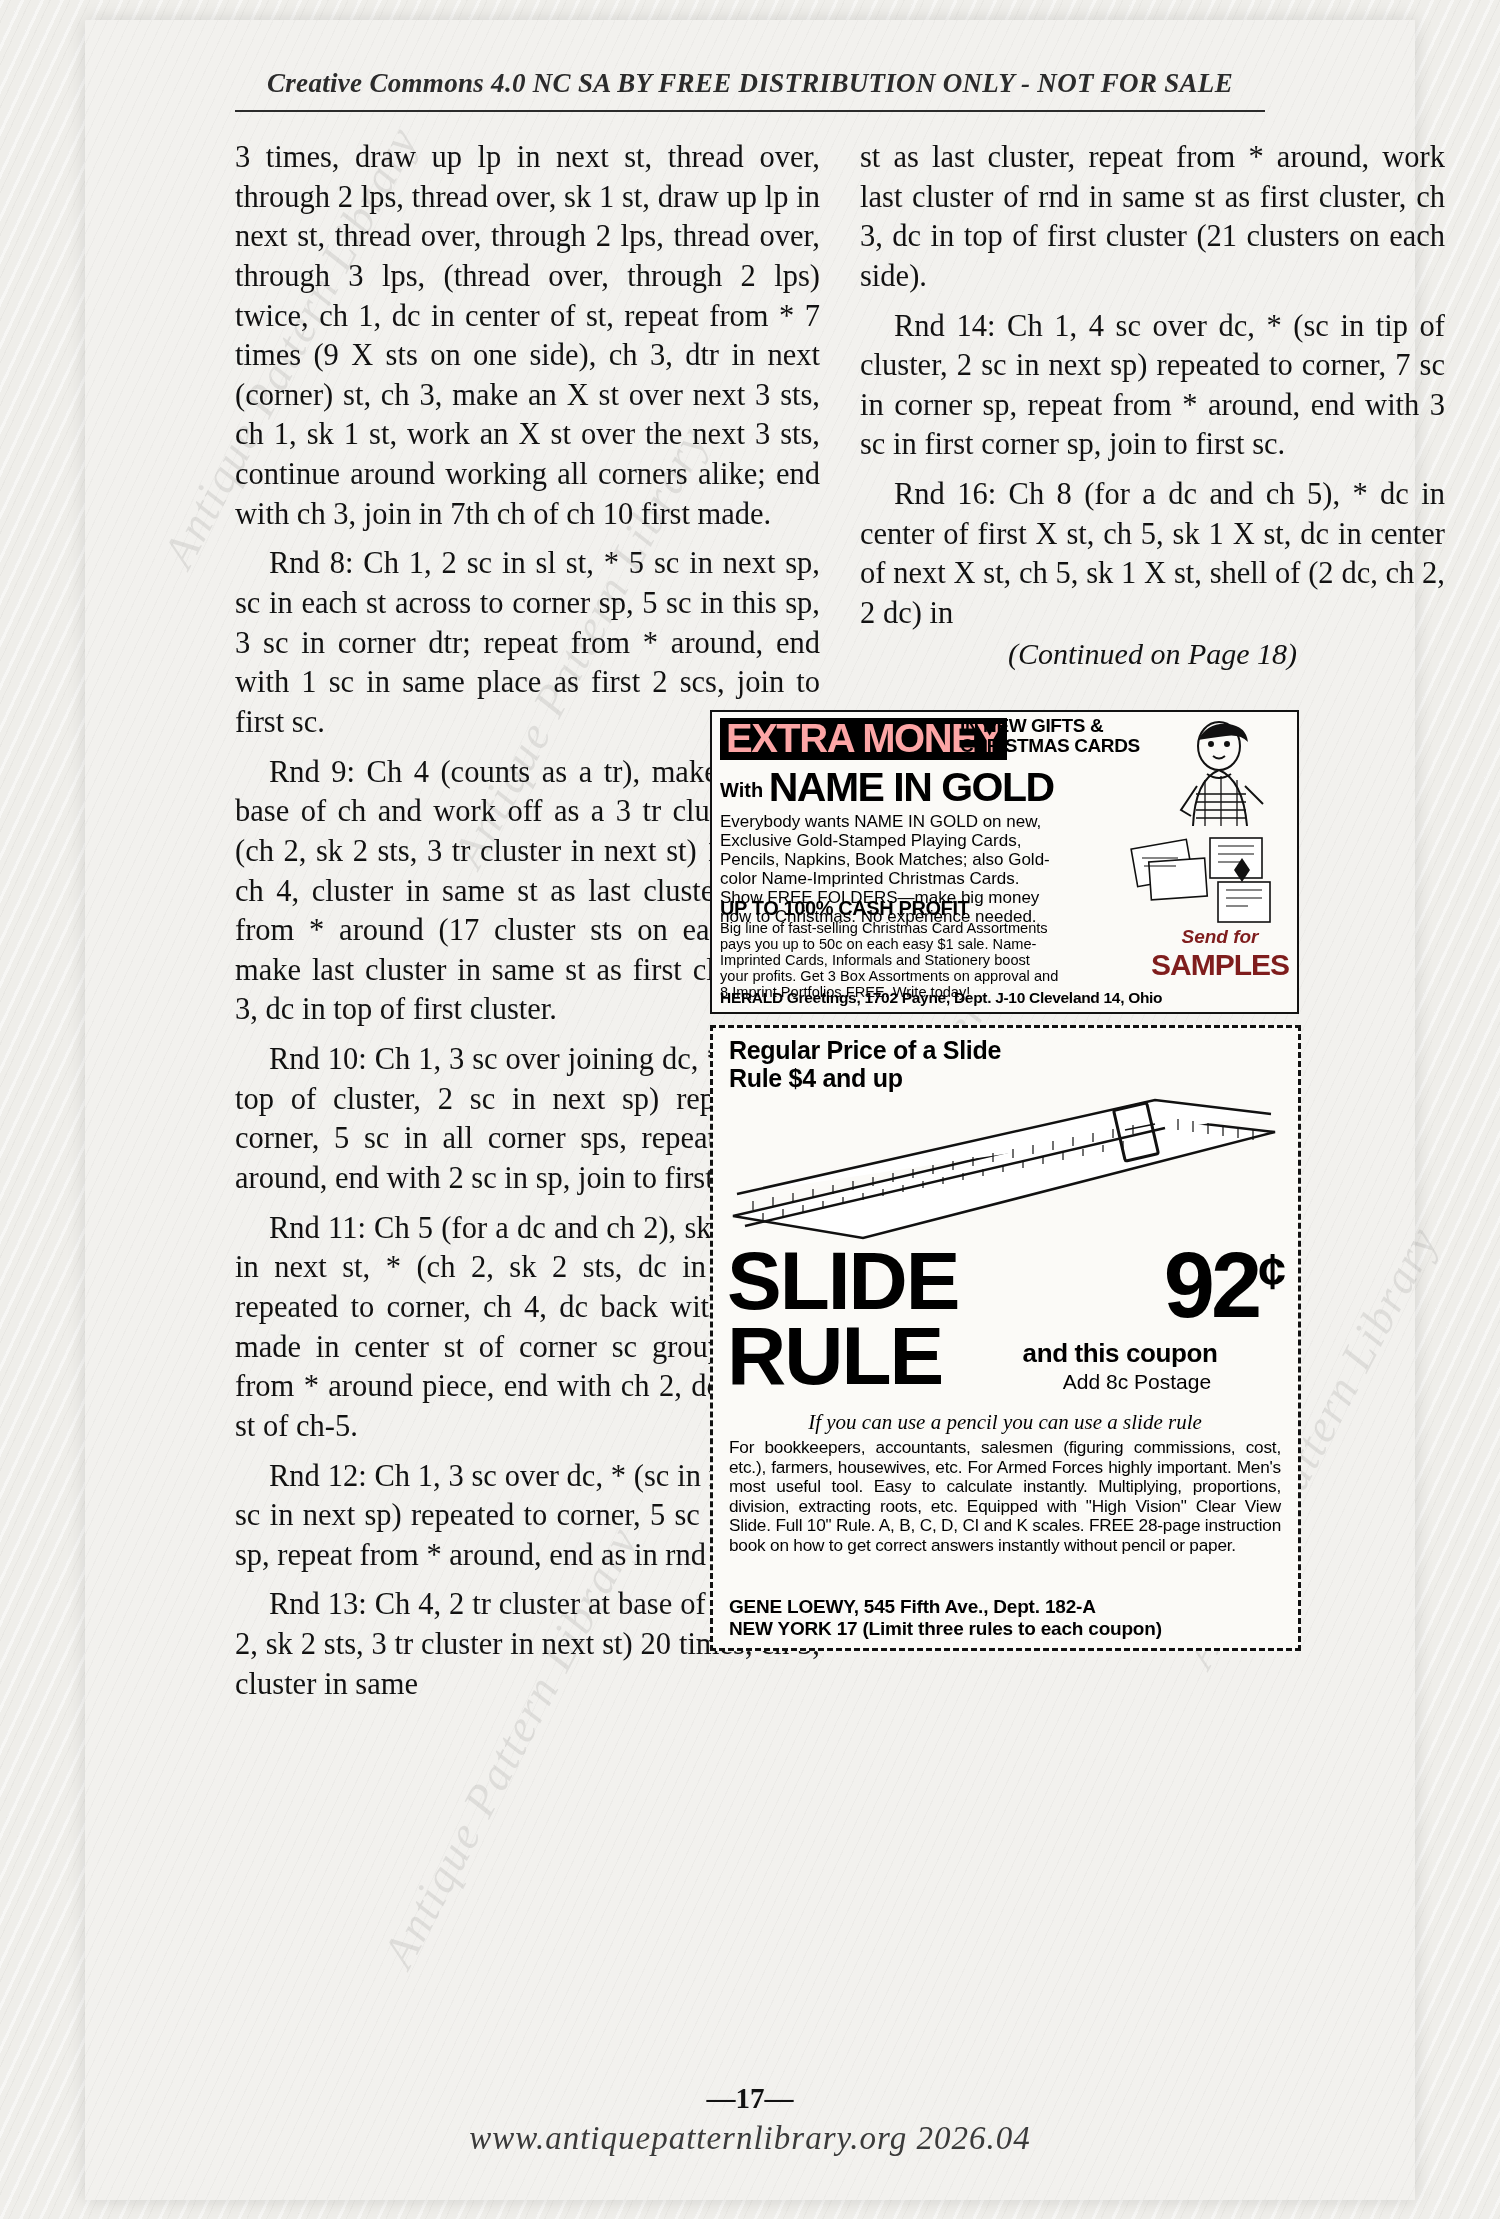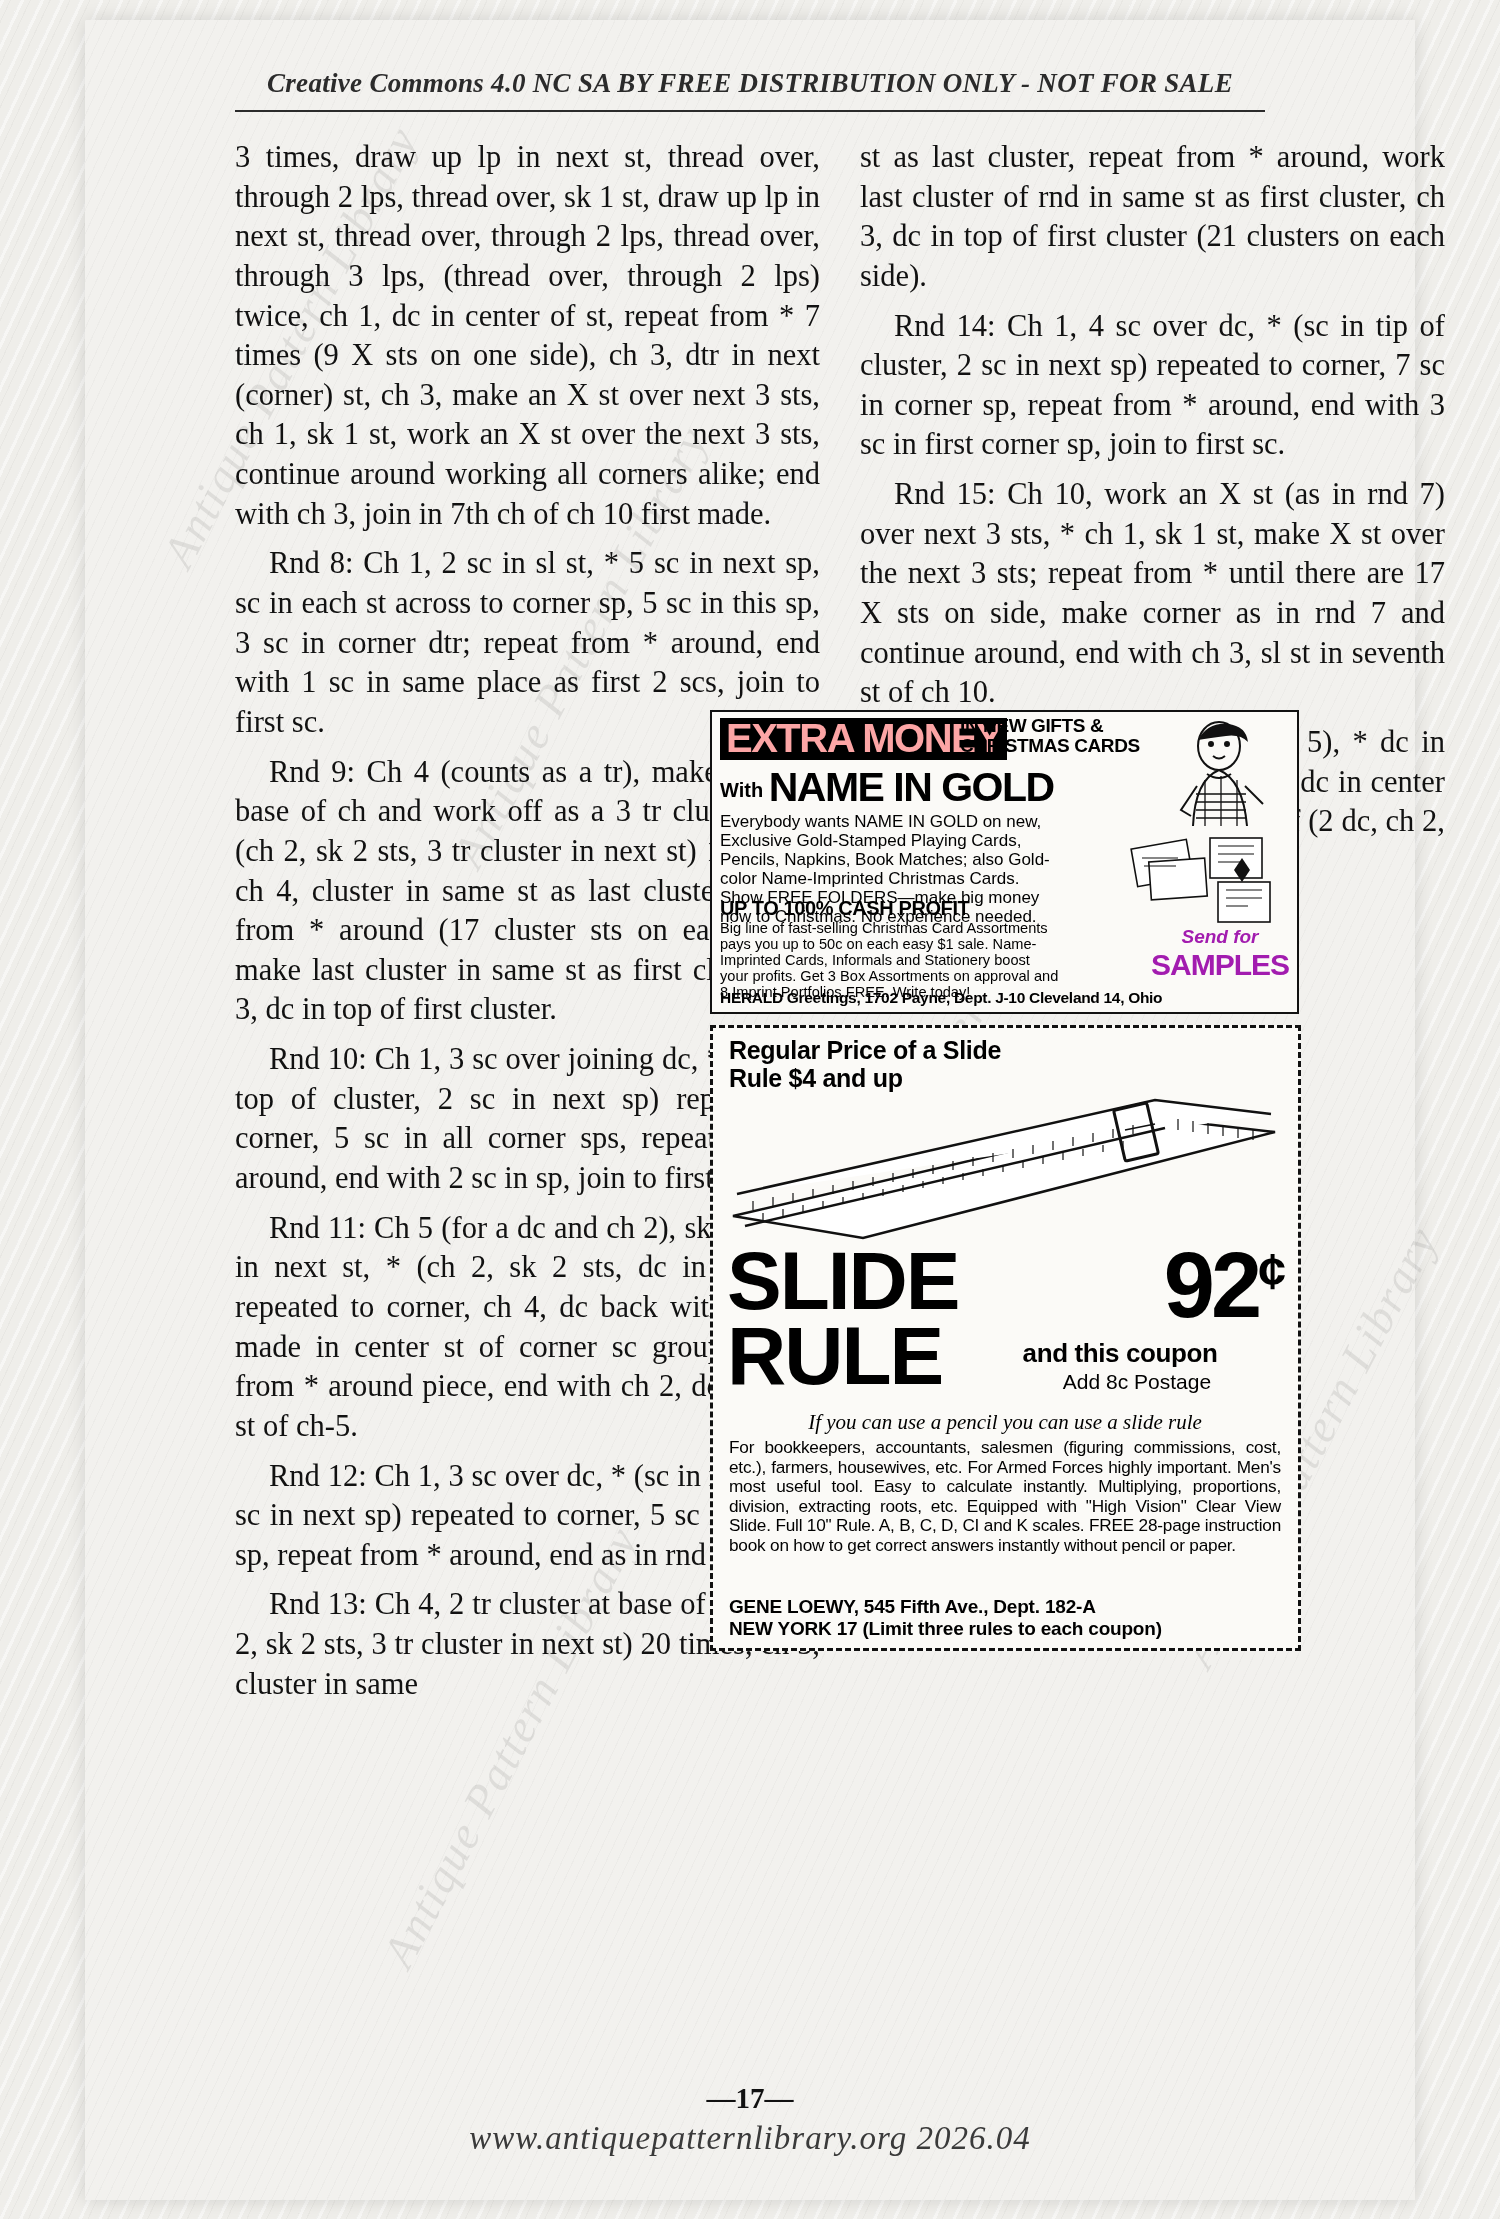--- a/index.html
+++ b/index.html
@@ -139,21 +139,21 @@
   .ad1 .body2{
     position:absolute;left:8px;top:208px;width:340px;
     font-size:14.6px;line-height:1.10;
   }
   .ad1 .addr{
     position:absolute;left:8px;bottom:5px;width:560px;
     font-size:15.5px;font-weight:bold;letter-spacing:-.3px;
   }
   .ad1 .samples{
     position:absolute;right:8px;bottom:30px;
-    text-align:center;color:#a21caf;margin-top:46px;
+    text-align:center;color:#7f1d1d;margin-top:46px;
   }
   .ad1 .samples .sf{font-style:italic;font-size:19px;font-weight:bold;}
   .ad1 .samples .sp{font-size:30px;font-weight:bold;letter-spacing:-1px;}
   .ad1 .lady{
     position:absolute;right:6px;top:4px;width:150px;height:120px;
   }
   .ad1 .cards{
     position:absolute;right:6px;top:118px;width:165px;height:110px;
   }
 
@@ -247,21 +247,20 @@
         <p class="ind">Rnd 9: Ch 4 (counts as a tr), make 2 trs at base of ch and work off as a 3 tr cluster st, * (ch 2, sk 2 sts, 3 tr cluster in next st) 16 times, ch 4, cluster in same st as last cluster; repeat from * around (17 cluster sts on each side), make last cluster in same st as first cluster, ch 3, dc in top of first cluster.</p>
         <p class="ind">Rnd 10: Ch 1, 3 sc over joining dc, * (1 sc in top of cluster, 2 sc in next sp) repeated to corner, 5 sc in all corner sps, repeat from * around, end with 2 sc in sp, join to first sc.</p>
         <p class="ind">Rnd 11: Ch 5 (for a dc and ch 2), sk 2 sts, dc in next st, * (ch 2, sk 2 sts, dc in next st) repeated to corner, ch 4, dc back with last dc made in center st of corner sc group, repeat from * around piece, end with ch 2, dc in third st of ch-5.</p>
         <p class="ind">Rnd 12: Ch 1, 3 sc over dc, * (sc in next st, 2 sc in next sp) repeated to corner, 5 sc in corner sp, repeat from * around, end as in rnd 10.</p>
         <p class="ind">Rnd 13: Ch 4, 2 tr cluster at base of ch, * (ch 2, sk 2 sts, 3 tr cluster in next st) 20 times, ch 5, cluster in same</p>
       </div>
 
       <div class="col colR">
         <p class="first">st as last cluster, repeat from * around, work last cluster of rnd in same st as first cluster, ch 3, dc in top of first cluster (21 clusters on each side).</p>
         <p class="ind">Rnd 14: Ch 1, 4 sc over dc, * (sc in tip of cluster, 2 sc in next sp) repeated to corner, 7 sc in corner sp, repeat from * around, end with 3 sc in first corner sp, join to first sc.</p>
-        <p class="ind">Rnd 15: Ch 10, work an X st (as in rnd 7) over next 3 sts, * ch 1, sk 1 st, make X st over the next 3 sts; repeat from * until there are 17 X sts on side, make corner as in rnd 7 and continue around, end with ch 3, sl st in seventh st of ch 10.</p>
         <p class="ind">Rnd 16: Ch 8 (for a dc and ch 5), * dc in center of first X st, ch 5, sk 1 X st, dc in center of next X st, ch 5, sk 1 X st, shell of (2 dc, ch 2, 2 dc) in</p>
         <p class="cont">(Continued on Page 18)</p>
       </div>
     </div>
 
     <div class="ad1">
 
       <div class="hl1">
         <span class="extra">EXTRA MONEY</span>
       </div>

